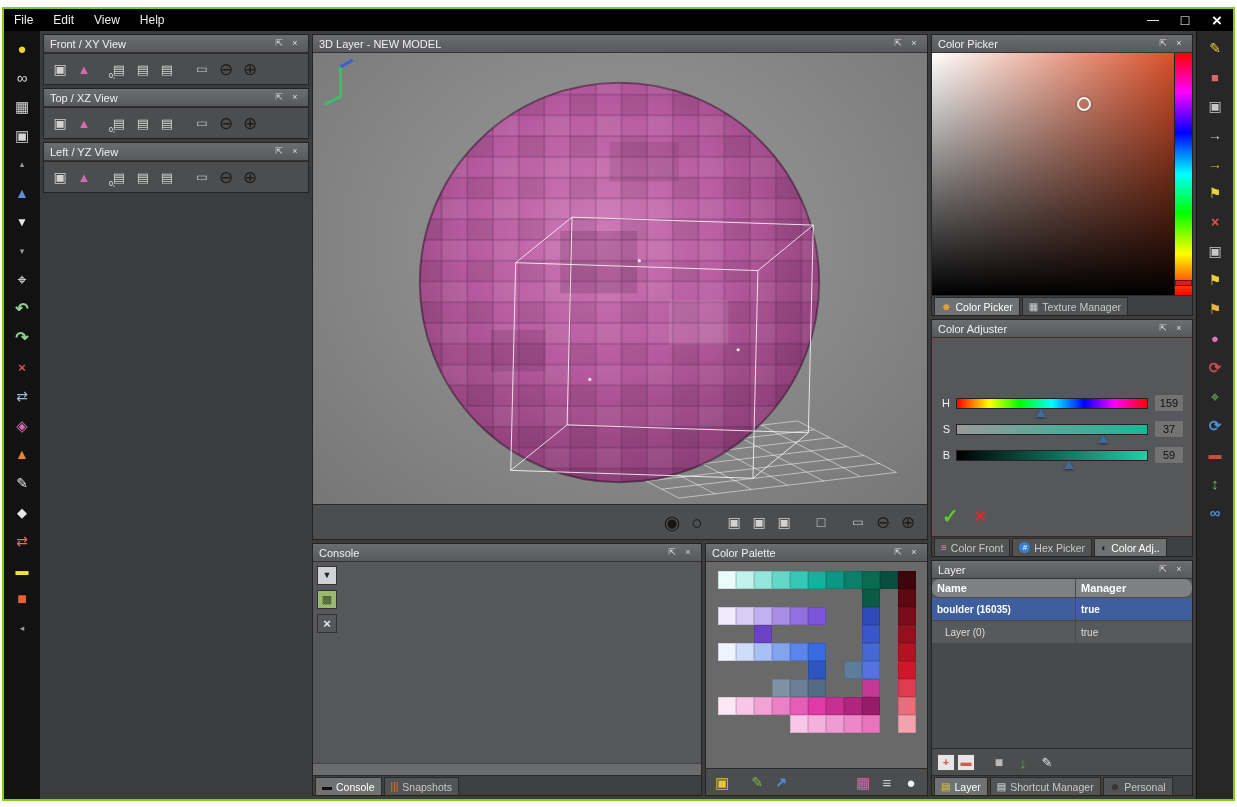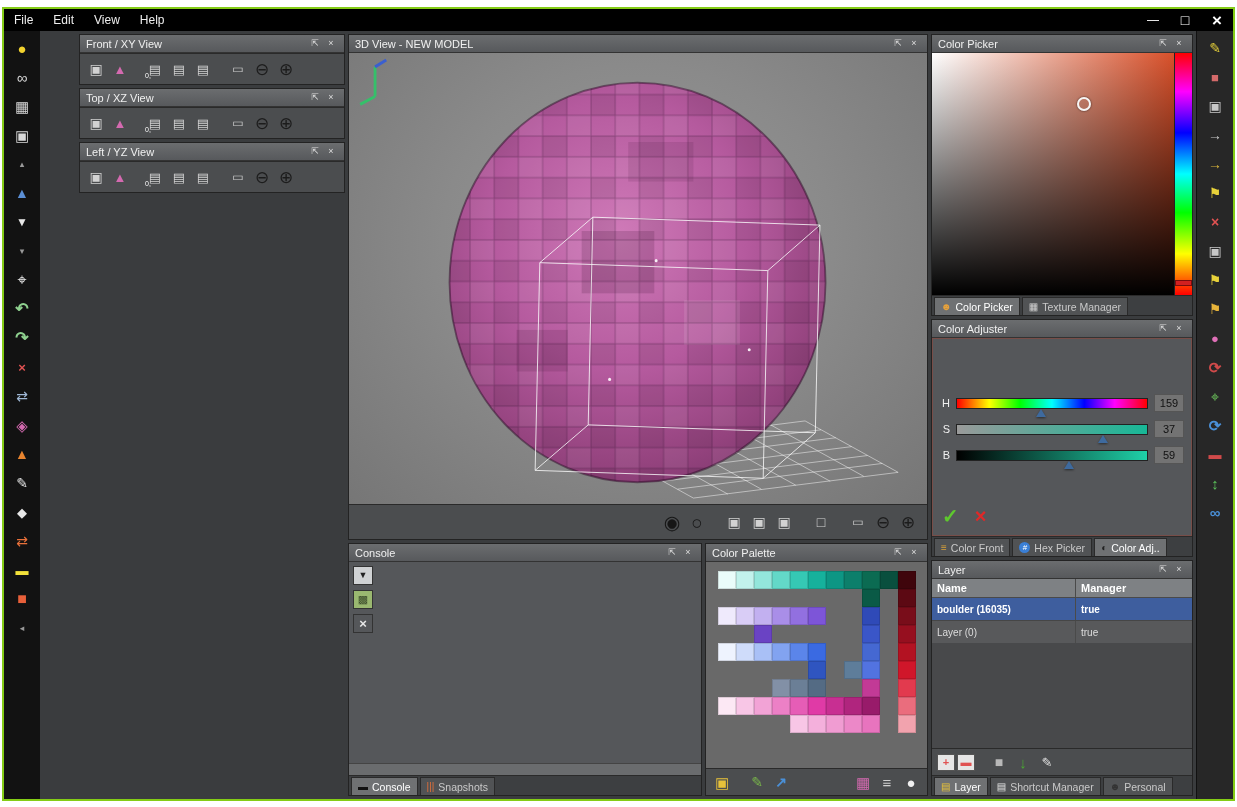--- a/index.html
+++ b/index.html
@@ -10,21 +10,21 @@
   .menu-item{padding:0 10px;height:100%;display:flex;align-items:center;cursor:default;}
   .win-btns{margin-left:auto;display:flex;align-items:center;height:100%;}
   .win-btns .tb-btn{width:32px;height:22px;color:#fff;}
   
   .main{flex:1;display:flex;min-height:0;}
   .side-toolbar{width:36px;flex:0 0 auto;display:flex;flex-direction:column;align-items:center;padding:6px 0;gap:7px;overflow:hidden;}
   .side-toolbar.left{background:#121212;}
   .side-toolbar.right{background:#272727;border-left:1px solid #111;}
   .cols{flex:1;display:flex;gap:3px;padding:3px;min-width:0;}
   .col{display:flex;flex-direction:column;gap:3px;min-height:0;}
-  .col-left{width:266px;flex:0 0 auto;margin-left:36px;}
+  .col-left{width:266px;flex:0 0 auto;}
   .col-center{flex:1;min-width:0;}
   .col-right{width:262px;flex:0 0 auto;}
   .row-bottom{height:253px;display:flex;gap:3px;flex:0 0 auto;min-width:0;}
   
   .panel{display:flex;flex-direction:column;background:#55575a;border:1px solid #232323;min-height:0;min-width:0;}
   .panel-h{height:17px;flex:0 0 auto;background:linear-gradient(#6b6d6f,#57595c);border-bottom:1px solid #333;color:#f0f0f0;font-size:11px;display:flex;align-items:center;padding:0 6px;gap:4px;}
   .ph-icons{margin-left:auto;display:flex;align-items:center;gap:2px;}
   .ph-icons .tb-btn{width:14px;height:13px;font-size:9px;color:#ddd;}
   .view-body{flex:1;position:relative;overflow:hidden;background:#5e5e5e;min-height:0;}
   .view-body svg{position:absolute;inset:0;width:100%;height:100%;}
@@ -69,24 +69,24 @@
   .sl-track{position:relative;flex:1;height:9px;border:1px solid #222;}
   .sl-track.hue{background:linear-gradient(90deg,#f00,#ff0 17%,#0f0 33%,#0ff 50%,#00f 67%,#f0f 83%,#f00);}
   .sl-track.sat{background:linear-gradient(90deg,#9a9a9a,#17b897);}
   .sl-track.bri{background:linear-gradient(90deg,#000,#1fd0a8);}
   .sl-handle{position:absolute;bottom:-9px;transform:translateX(-50%);width:0;height:0;border-left:5px solid transparent;border-right:5px solid transparent;border-bottom:8px solid #3e6a9e;filter:drop-shadow(0 1px 1px rgba(0,0,0,.5));}
   .sl-value{width:28px;height:16px;background:#737373;border:1px solid #555;color:#111;font-size:11px;display:flex;align-items:center;justify-content:center;flex:0 0 auto;}
   .adj-actions{position:absolute;left:10px;bottom:8px;display:flex;gap:16px;align-items:center;}
   .act-ok{color:#5ec82e;font-size:20px;font-weight:bold;}
   .act-cancel{color:#e02828;font-size:20px;font-weight:bold;}
   
-  .lt-head{display:flex;background:#7e8184;color:#fff;font-size:11px;font-weight:bold;height:18px;flex:0 0 auto;border-bottom:1px solid #4a4a4a;}
+  .lt-head{display:flex;background:#7e8184;color:#fff;font-size:11px;font-weight:bold;height:18px;flex:0 0 auto;border-bottom:1px solid #4a4a4a;border-radius:8px;}
   .lt-row{display:flex;height:22px;flex:0 0 auto;font-size:10px;align-items:stretch;}
   .lt-row.sel{background:#3e5e9e;color:#fff;font-weight:bold;}
-  .lt-row.norm{background:#58595b;color:#ddd;border-top:1px solid #464646;}
+  .lt-row.norm{background:#58595b;color:#ddd;border-top:1px solid #464646;padding-left:8px;}
   .lt-name{flex:1;display:flex;align-items:center;padding:0 5px;border-right:1px solid #4a4a4a;min-width:0;}
   .lt-vis{width:106px;flex:0 0 auto;display:flex;align-items:center;padding:0 5px;}
   .lt-fill{flex:1;background:#48494b;}
   .layer-toolbar{height:26px;flex:0 0 auto;background:#4b4d4f;border-top:1px solid #2a2a2a;display:flex;align-items:center;padding:0 5px;gap:2px;}
 </style>
 </head>
 <body>
 
 <div class="stage">
   <div class="app">
@@ -345,21 +345,21 @@
                   <span class="glyph" style="color: rgb(28, 28, 28); font-size: 17px;">⊕</span>
                 </span>
               </div>
           </div>
         </div>
 
         <div class="col col-center">
 
           <div class="panel" style="flex:1">
             <div class="panel-h">
-              <span>3D View - NEW MODEL</span>
+              <span>3D Layer - NEW MODEL</span>
               <span class="ph-icons">
                   <span class="tb-btn">
                     <span class="glyph">⇱</span>
                   </span>
                   <span class="tb-btn">
                     <span class="glyph">×</span>
                   </span>
                 </span>
             </div>
             <div class="view-body body-3d">

